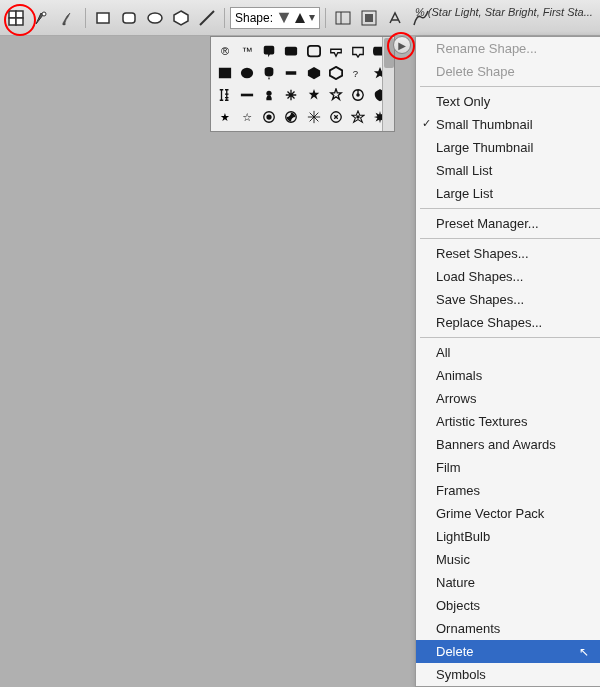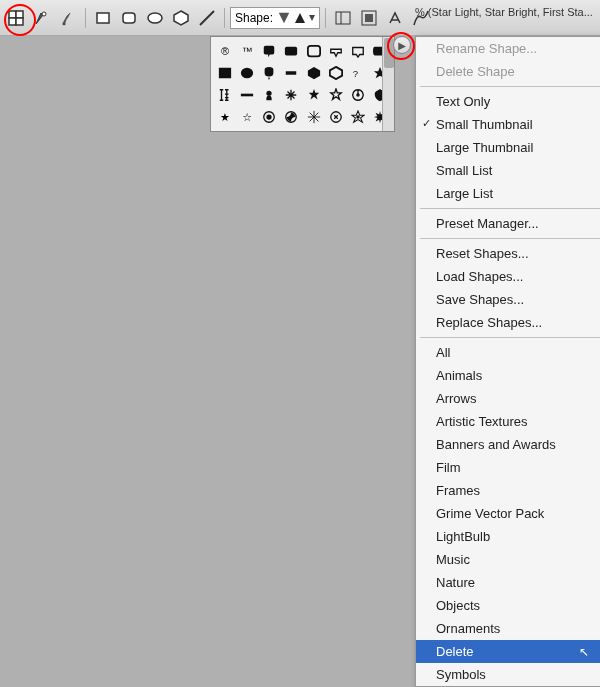--- a/index.html
+++ b/index.html
@@ -173,20 +173,21 @@
     
     .title-info {
       position: absolute;
       top: 6px;
       left: 415px;
       font-size: 11px;
       color: #333;
       white-space: nowrap;
       overflow: hidden;
       max-width: 180px;
+      font-style: italic;
     }
 
     .scrollbar {
       position: absolute;
       right: 0;
       top: 0;
       width: 12px;
       height: 100%;
       background: #ddd;
       border-left: 1px solid #aaa;

